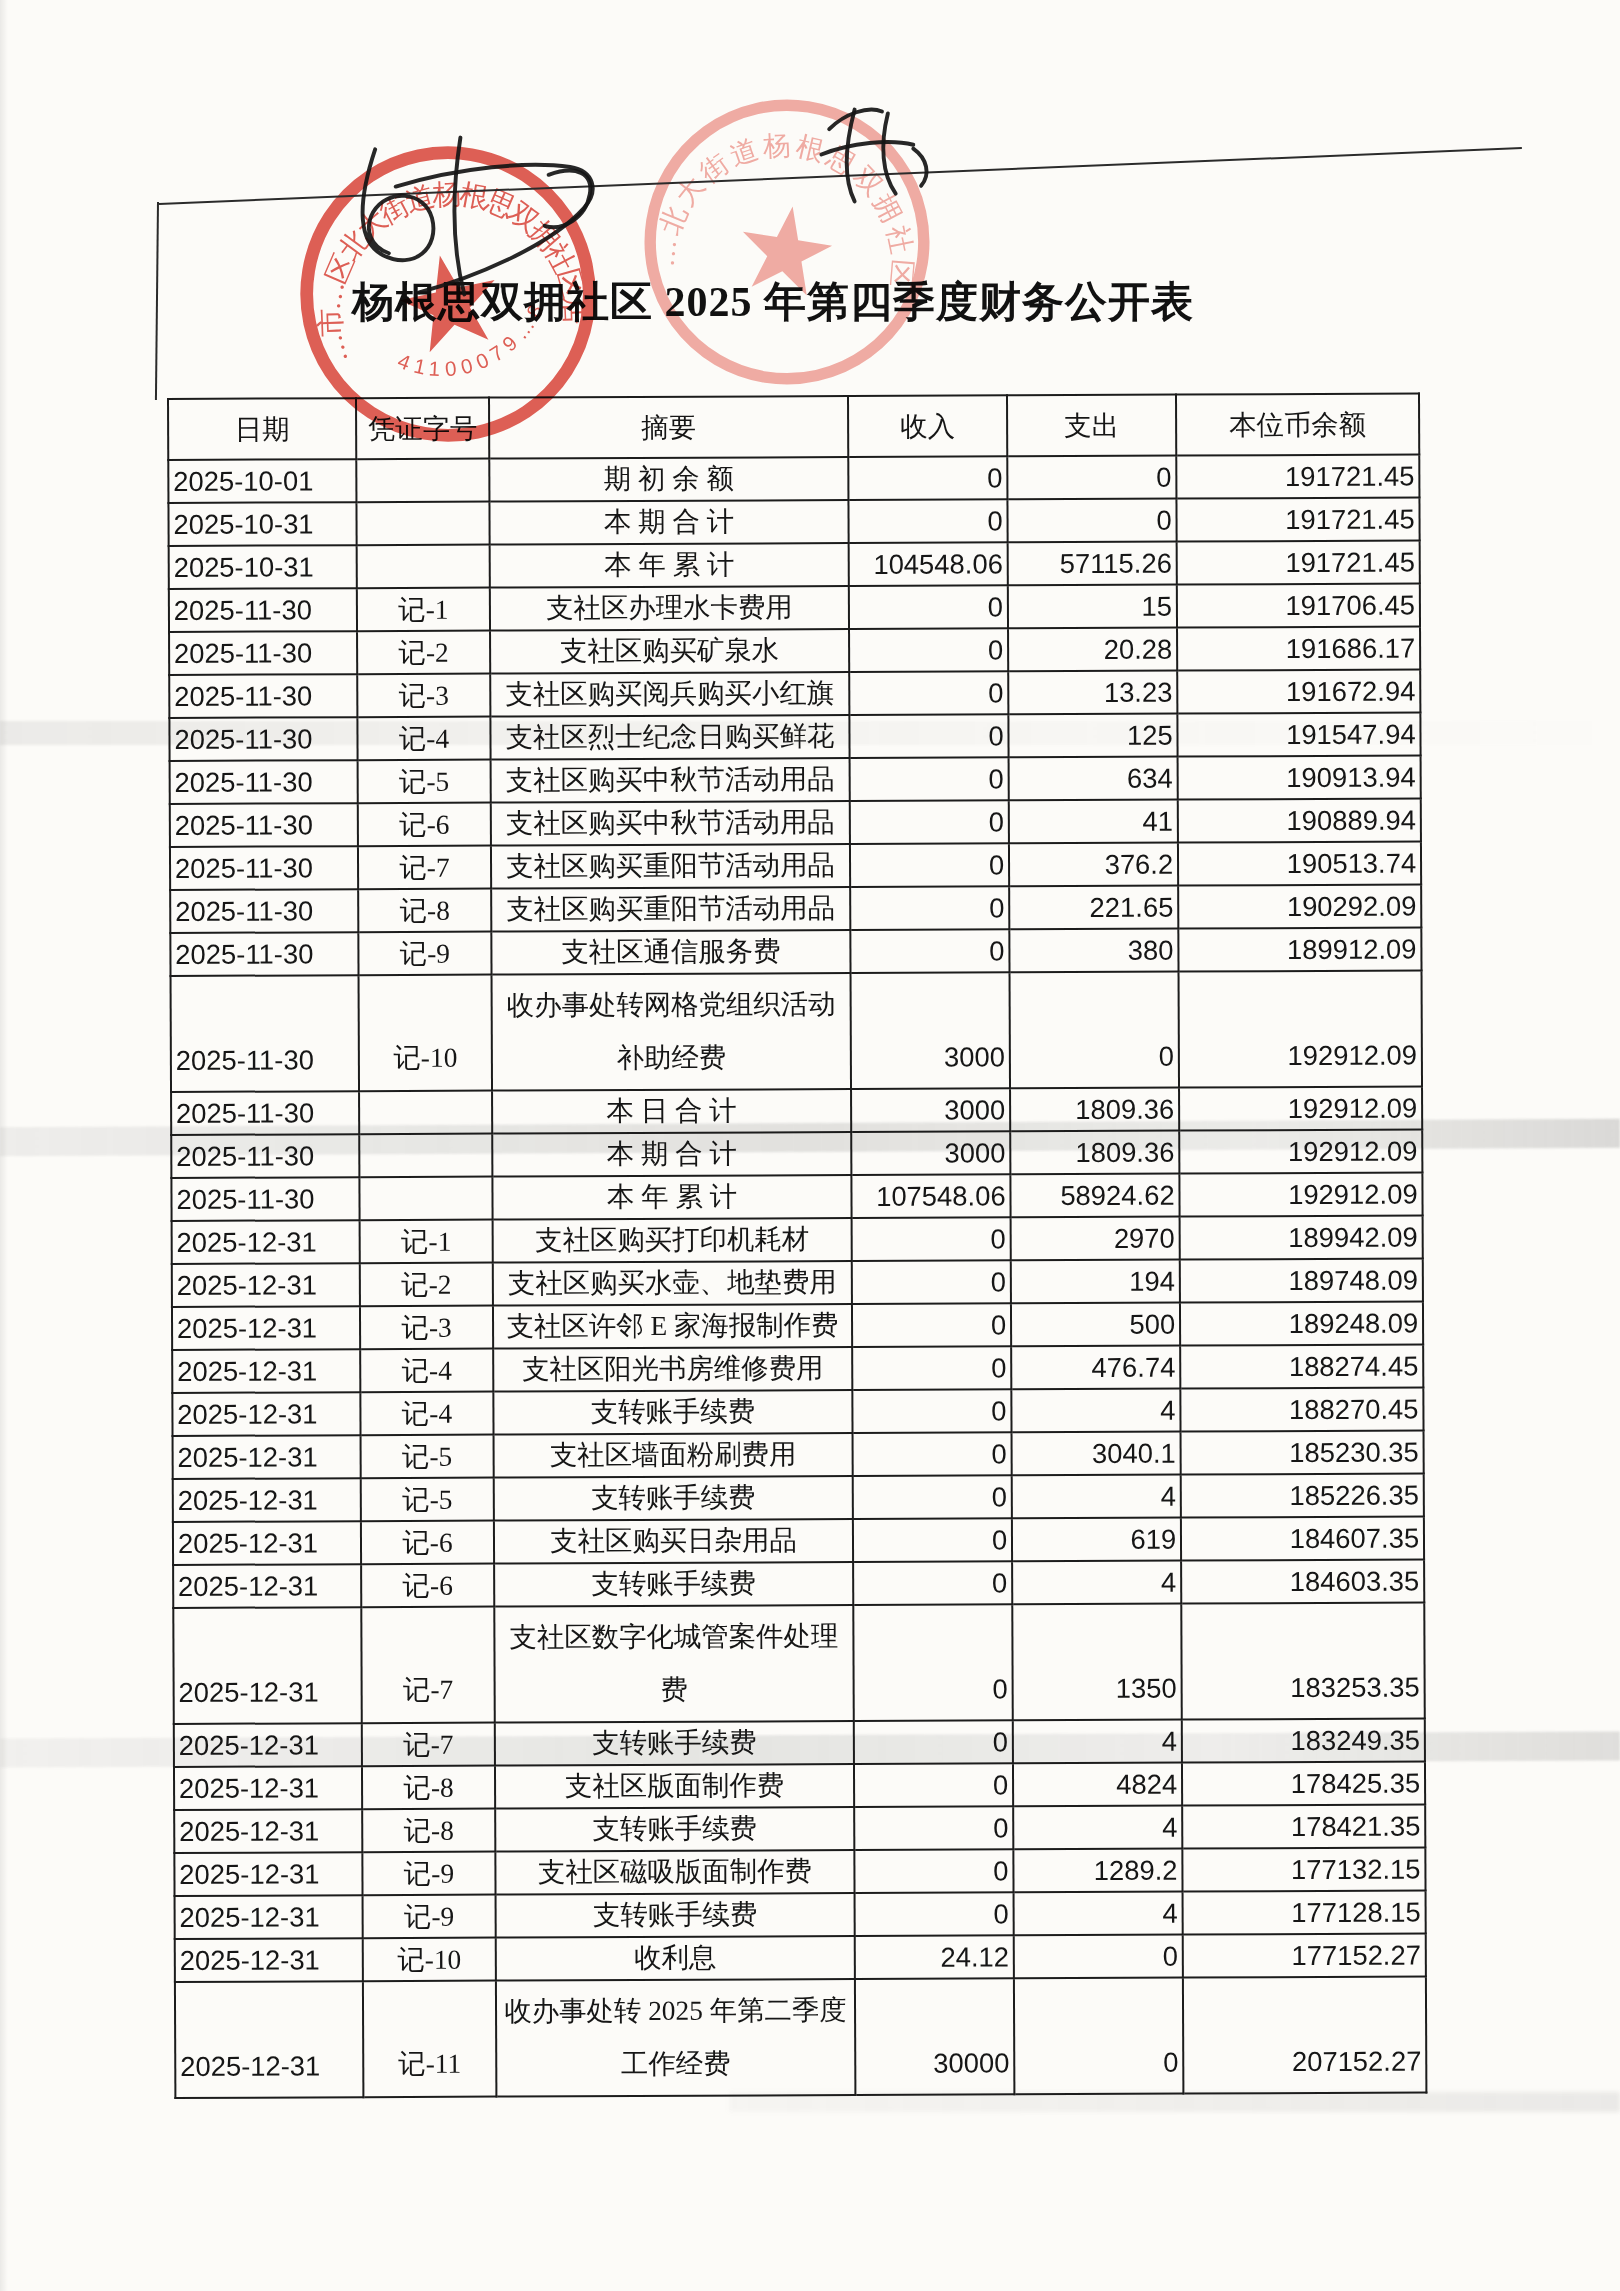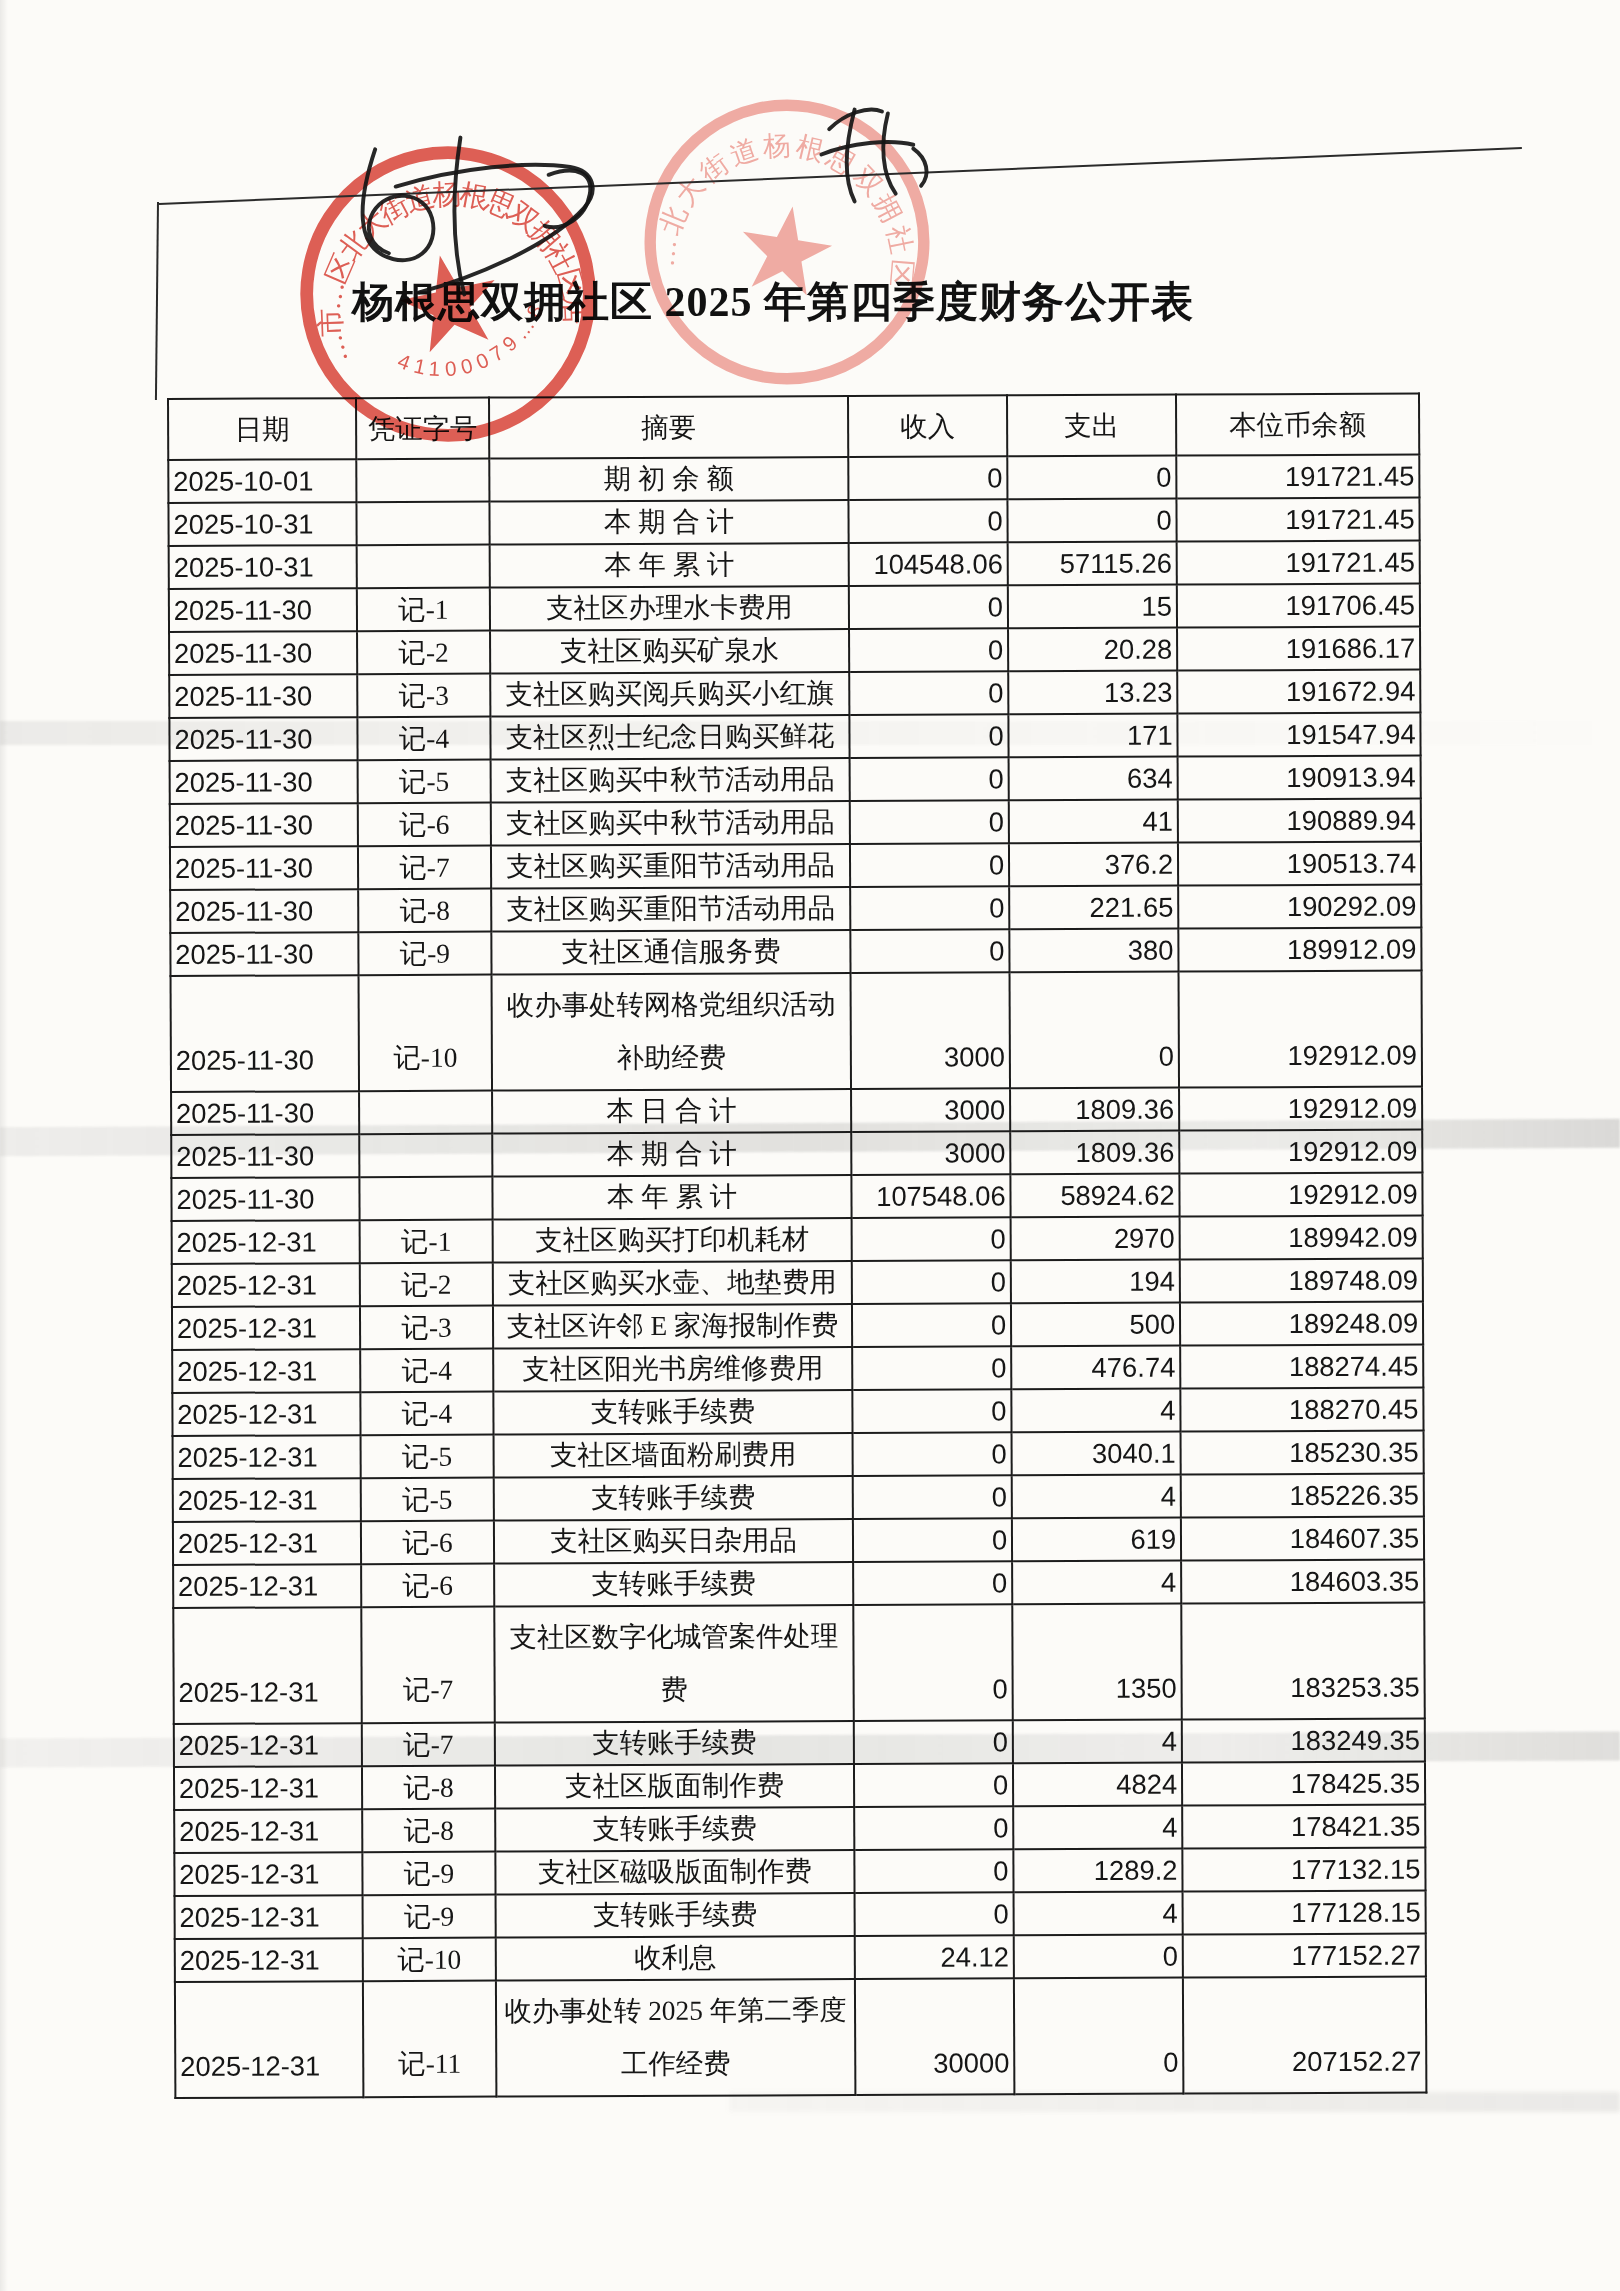--- a/index.html
+++ b/index.html
@@ -170,21 +170,21 @@
         <td class="c-summary">支社区购买阅兵购买小红旗</td>
         <td class="c-num">0</td>
         <td class="c-num">13.23</td>
         <td class="c-bal">191672.94</td>
       </tr>
       <tr class="rrow">
         <td class="c-date">2025-11-30</td>
         <td class="c-voucher">记-4</td>
         <td class="c-summary">支社区烈士纪念日购买鲜花</td>
         <td class="c-num">0</td>
-        <td class="c-num">171</td>
+        <td class="c-num">125</td>
         <td class="c-bal">191547.94</td>
       </tr>
       <tr class="rrow">
         <td class="c-date">2025-11-30</td>
         <td class="c-voucher">记-5</td>
         <td class="c-summary">支社区购买中秋节活动用品</td>
         <td class="c-num">0</td>
         <td class="c-num">634</td>
         <td class="c-bal">190913.94</td>
       </tr>

